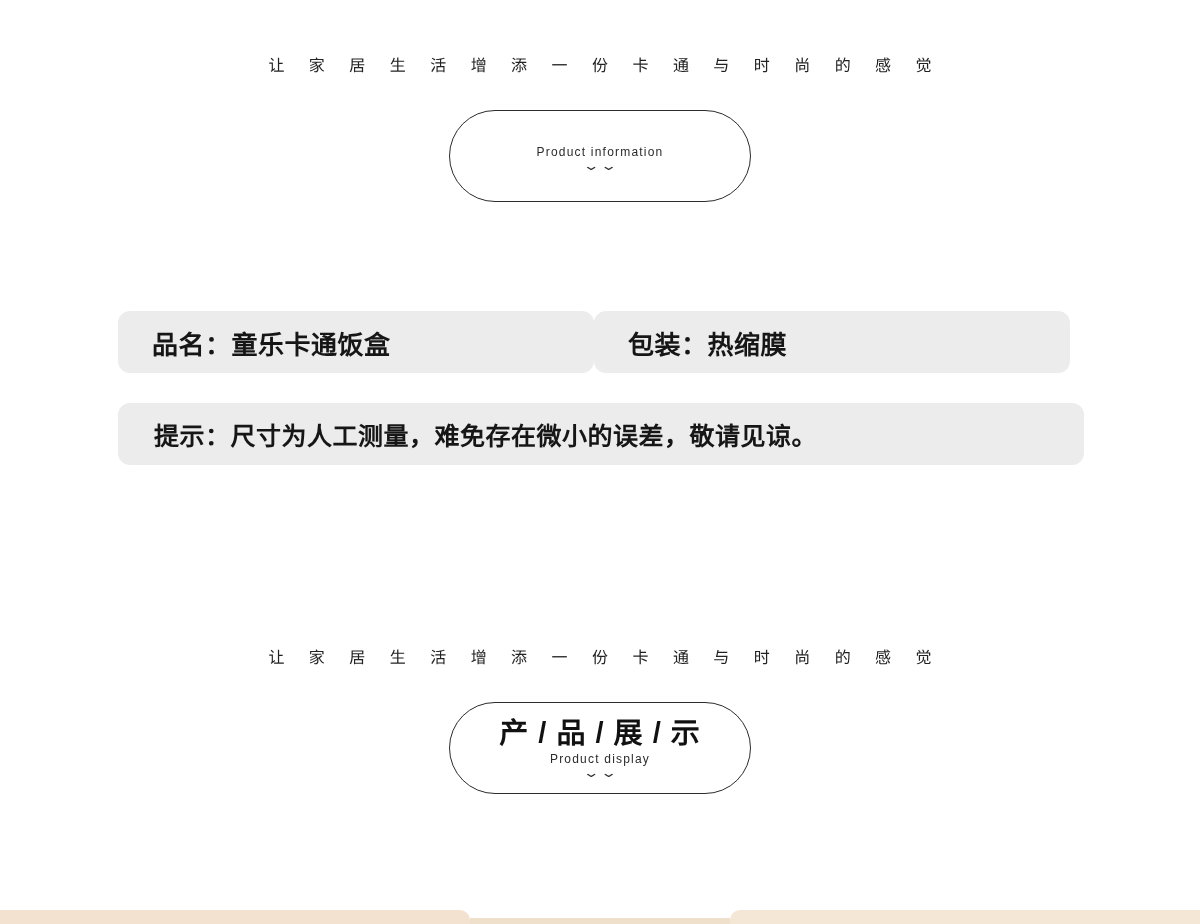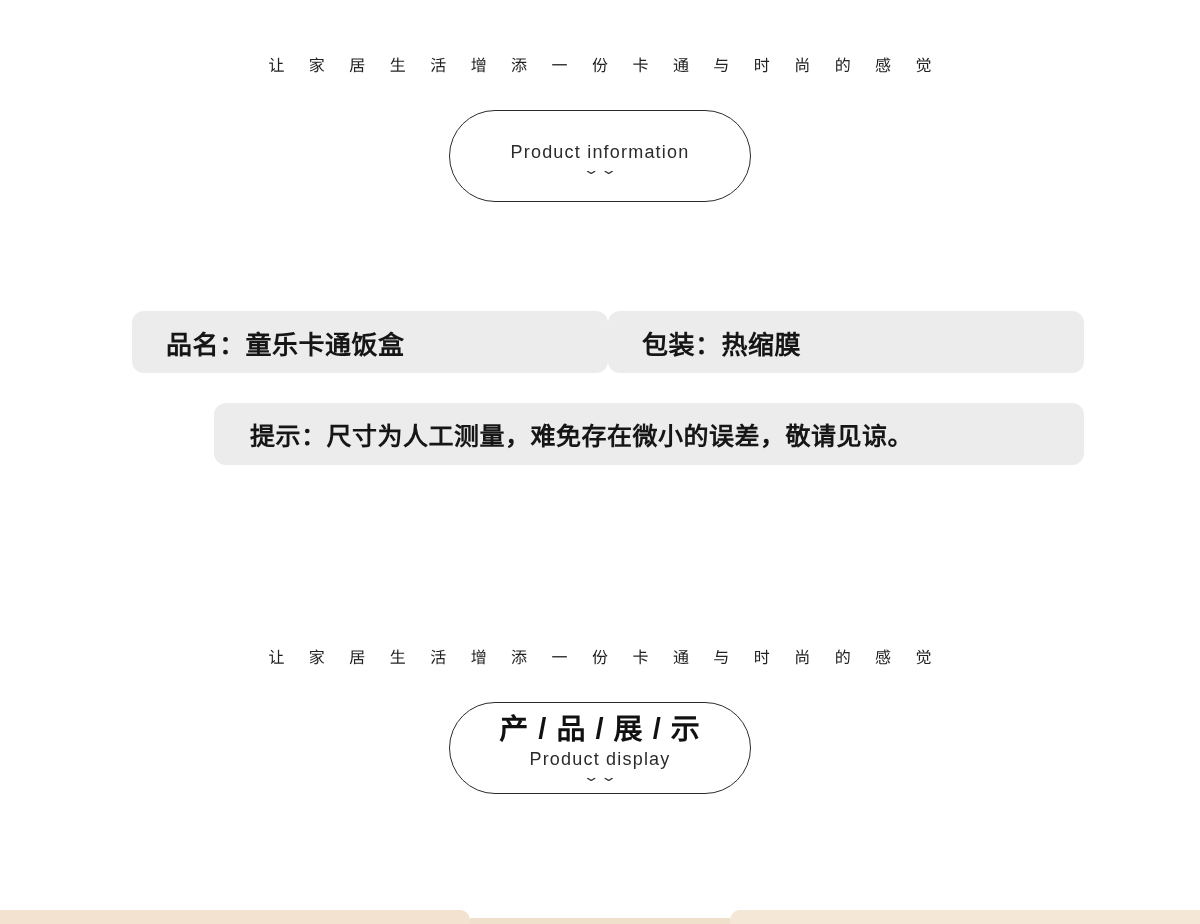--- a/index.html
+++ b/index.html
@@ -50,21 +50,21 @@
   }
   .badge-cn {
     font-size: 29px;
     font-weight: 700;
     letter-spacing: 1px;
     line-height: 1.05;
     color: #111;
     white-space: nowrap;
   }
   .badge-en {
-    font-size: 18px;
+    font-size: 12px;
     letter-spacing: 1.2px;
     color: #2b2b2b;
     margin-top: 4px;
     white-space: nowrap;
   }
   .badge-chevrons {
     margin-top: 2px;
     font-size: 13px;
     line-height: 10px;
     color: #333;
@@ -73,37 +73,37 @@
 
   
   .info-block {
     position: absolute;
     left: 118px;
     top: 311px;
     width: 966px;
   }
   .info-row {
     display: flex;
-    justify-content: flex-end;
+    justify-content: flex-start;
     margin-bottom: 15px;
   }
   .pill {
     background: #ececec;
     border-radius: 12px;
     height: 62px;
     display: flex;
     align-items: center;
     box-sizing: border-box;
     padding: 0 34px;
   }
   .pill-half {
     width: 476px;
   }
   .pill-full {
-    width: 870px;
+    width: 966px;
     padding: 16px 36px;
   }
   .pill-text {
     font-size: 26px;
     font-weight: 700;
     color: #161616;
     letter-spacing: 0.5px;
     white-space: nowrap;
   }
   .pill-full .pill-text {

